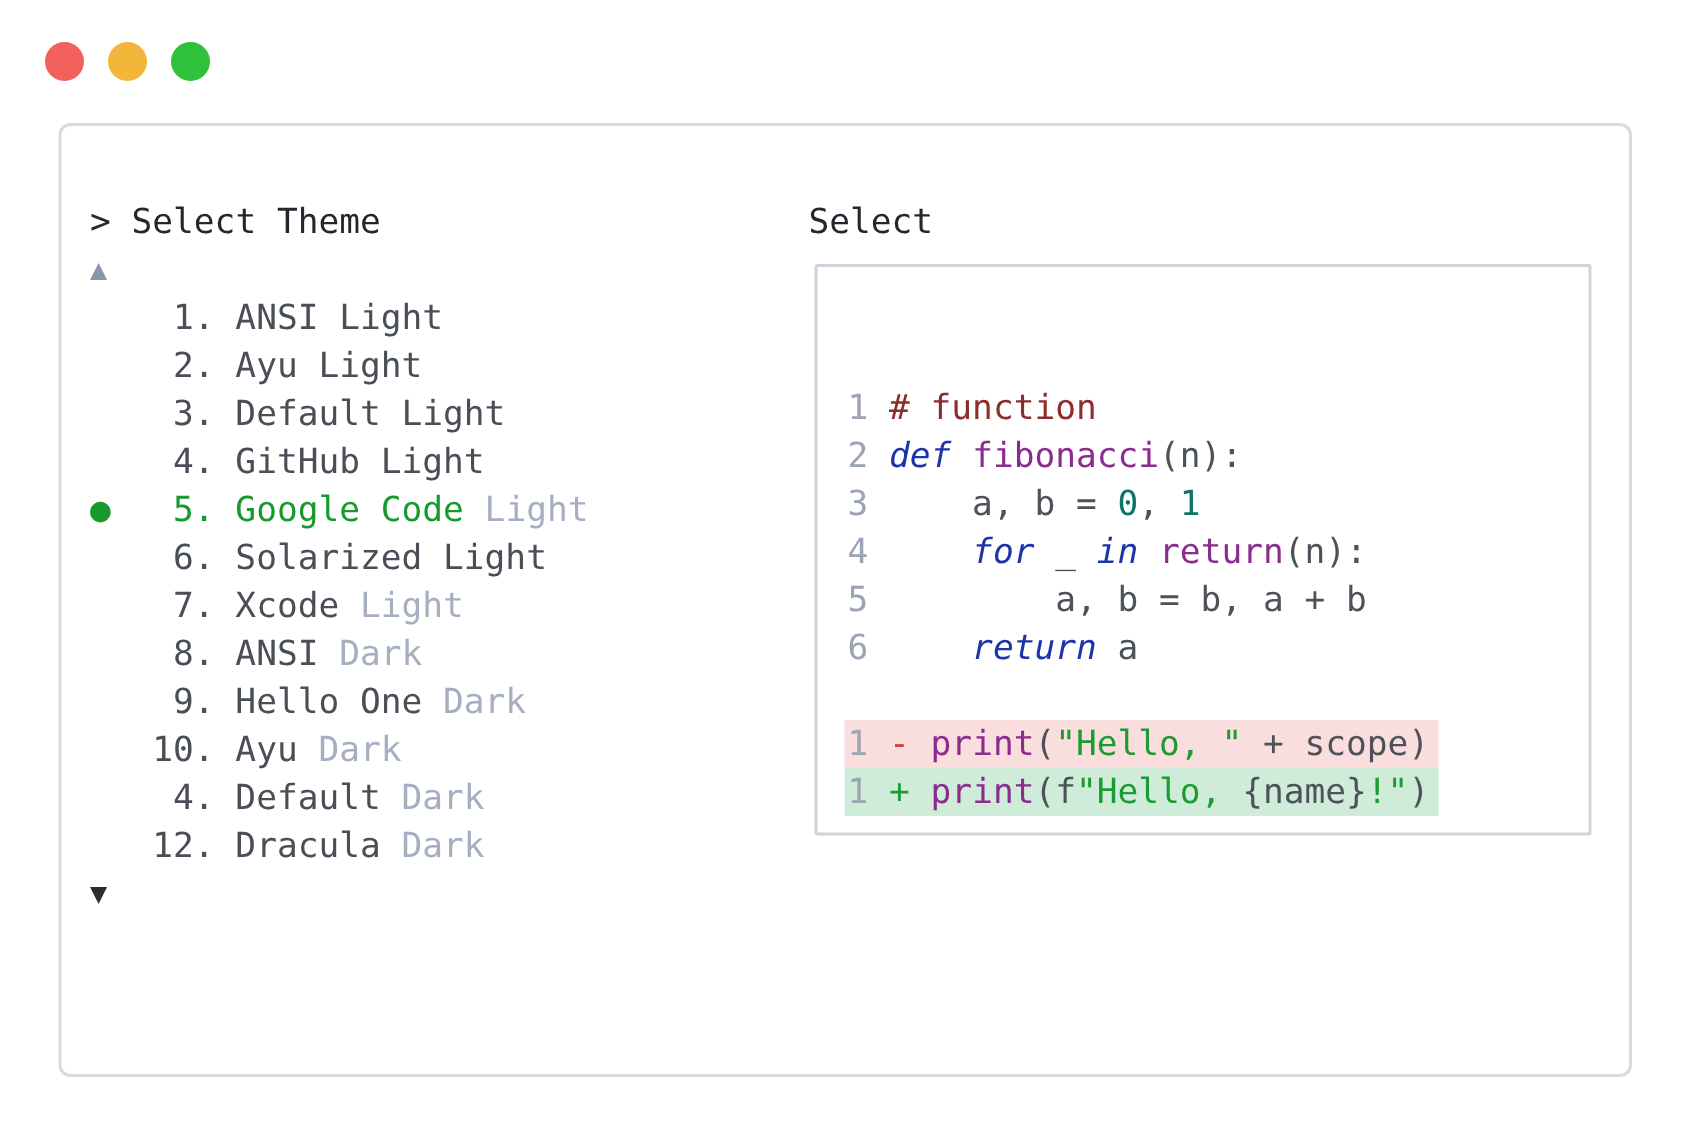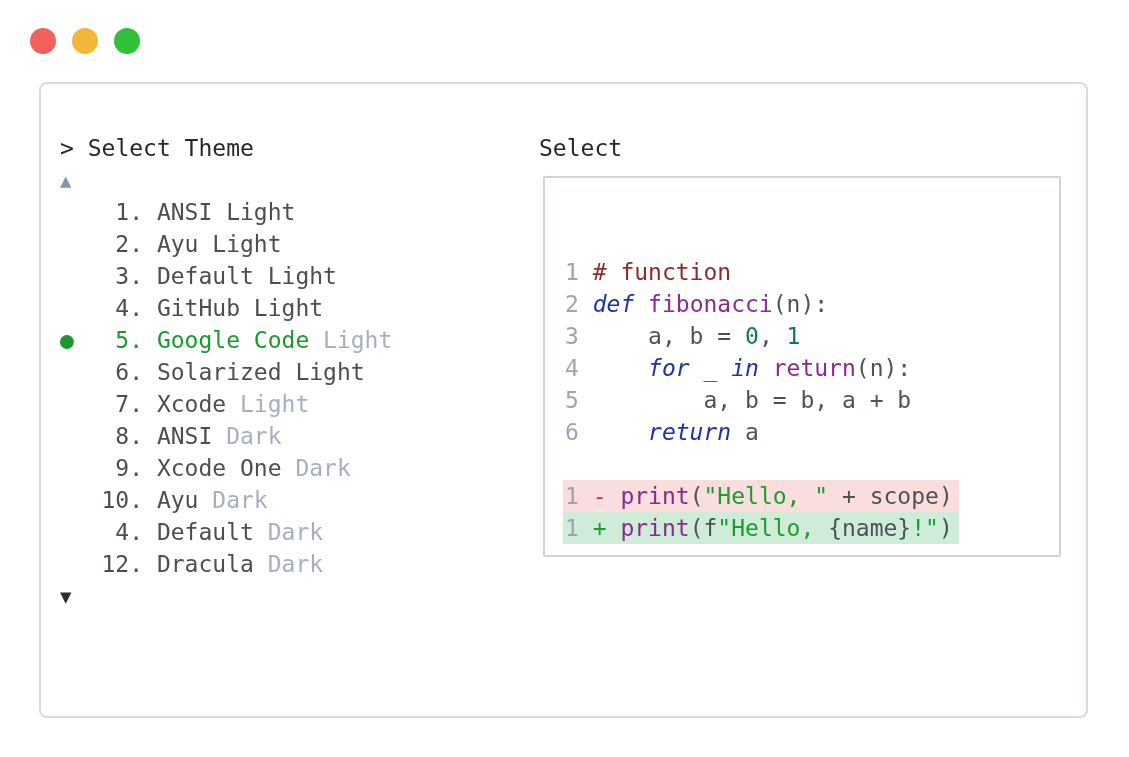--- a/index.html
+++ b/index.html
@@ -97,21 +97,21 @@
       <li class="row trow">
         <span class="bullet"></span><span class="numb" data-c="item">6.</span><span class="name" data-c="item">Solarized</span><span class="variant" data-c="item">Light</span>
       </li>
       <li class="row trow">
         <span class="bullet"></span><span class="numb" data-c="item">7.</span><span class="name" data-c="item">Xcode</span><span class="variant" data-c="muted">Light</span>
       </li>
       <li class="row trow">
         <span class="bullet"></span><span class="numb" data-c="item">8.</span><span class="name" data-c="item">ANSI</span><span class="variant" data-c="muted">Dark</span>
       </li>
       <li class="row trow">
-        <span class="bullet"></span><span class="numb" data-c="item">9.</span><span class="name" data-c="item">Xcode One</span><span class="variant" data-c="muted">Dark</span>
+        <span class="bullet"></span><span class="numb" data-c="item">9.</span><span class="name" data-c="item">Hello One</span><span class="variant" data-c="muted">Dark</span>
       </li>
       <li class="row trow">
         <span class="bullet"></span><span class="numb" data-c="item">10.</span><span class="name" data-c="item">Ayu</span><span class="variant" data-c="muted">Dark</span>
       </li>
       <li class="row trow">
         <span class="bullet"></span><span class="numb" data-c="item">4.</span><span class="name" data-c="item">Default</span><span class="variant" data-c="muted">Dark</span>
       </li>
       <li class="row trow">
         <span class="bullet"></span><span class="numb" data-c="item">12.</span><span class="name" data-c="item">Dracula</span><span class="variant" data-c="muted">Dark</span>
       </li>

